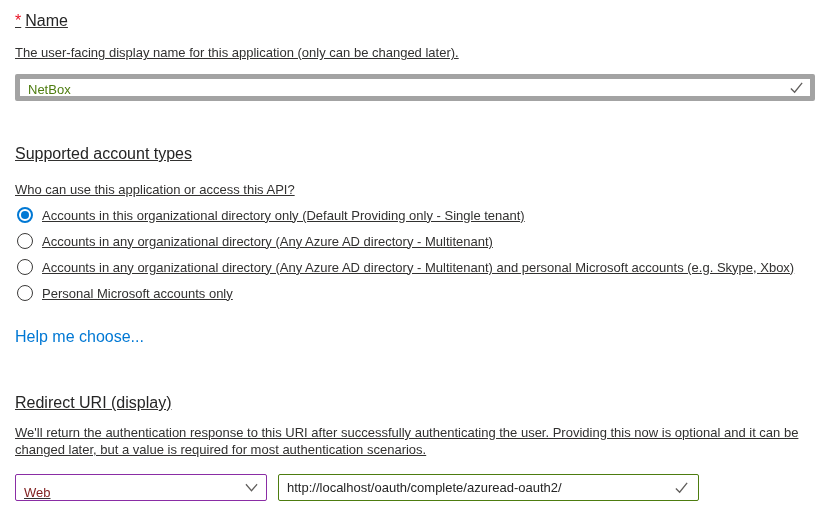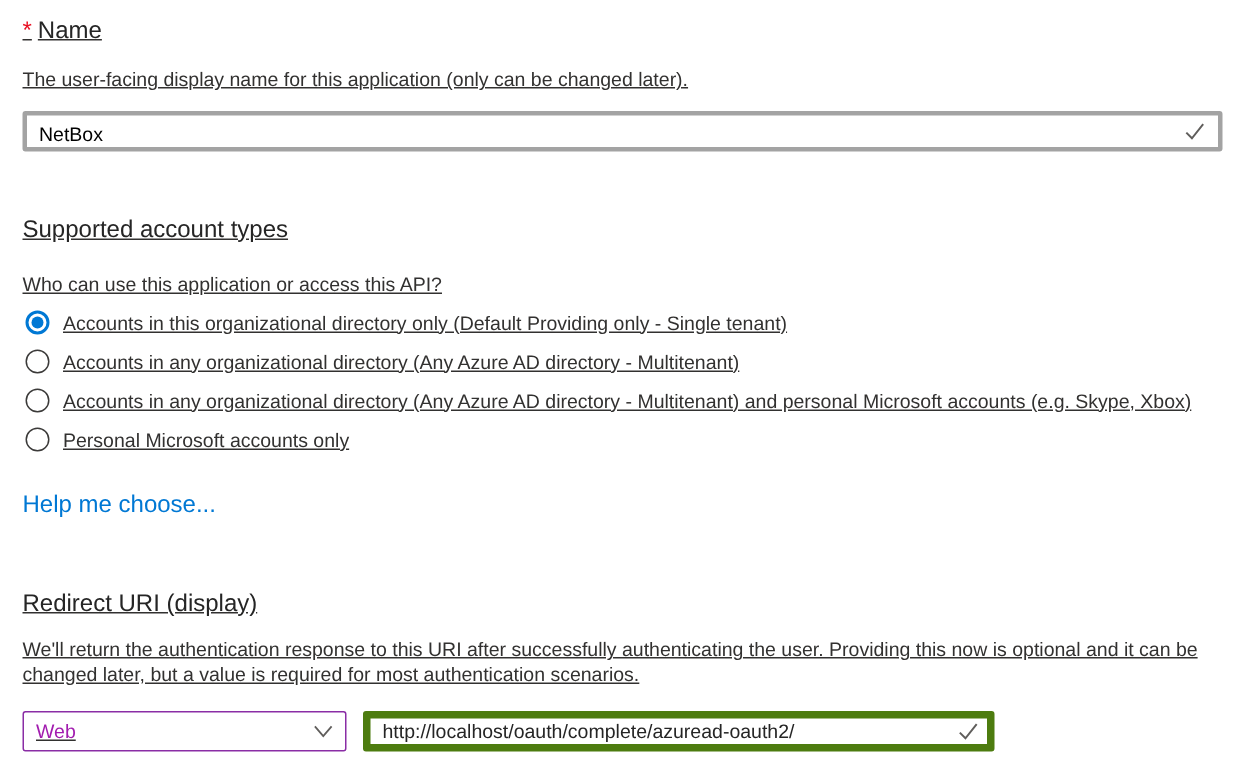--- a/index.html
+++ b/index.html
@@ -25,26 +25,26 @@
     color: #323130;
     line-height: 17px;
     margin-top: 12px;
     max-width: 802px;
   }
 
   
   .input-wrap { position: relative; margin-top: 13px; }
   .text-input {
     width: 800px; height: 27px;
-    border: 3px solid #a3a3a3;
+    border: 5px solid #a3a3a3;
     border-radius: 2px;
     padding: 4px 30px 0 8px;
     font-family: "Liberation Sans", sans-serif;
     font-size: 13px;
-    color: #000000;
+    color: #4d7c0f;
     outline: none;
     background: #fff;
   }
   .valid-check {
     position: absolute; right: 10px; top: 6px;
     width: 15px; height: 15px;
     pointer-events: none;
   }
 
   .section-gap-lg { margin-top: 42px; }
@@ -85,39 +85,39 @@
     text-decoration: none;
     cursor: pointer;
   }
 
   .redirect-title { margin-top: 46px; }
   .redirect-desc { margin-top: 10px; }
 
   .redirect-row { display: flex; margin-top: 16px; align-items: center; }
   .select-wrap { position: relative; }
   .platform-select {
-    width: 216px; height: 27px;
+    width: 252px; height: 27px;
     border: 1px solid #8a2da5;
     border-radius: 2px;
     background: #fff;
     font-size: 13px;
-    color: #a21caf;
-    display: flex; align-items: center;
+    color: #7f1d1d;
+    display: flex; align-items: flex-end;
     padding: 0 30px 0 8px;
     cursor: pointer;
   }
   .chevron-down {
     position: absolute; right: 9px; top: 8px;
     width: 13px; height: 11px;
     pointer-events: none;
   }
   .uri-wrap { position: relative; margin-left: 11px; }
   .uri-input {
     width: 421px; height: 27px;
-    border: 5px solid #4d7c0f;
+    border: 1px solid #4d7c0f;
     border-radius: 2px;
     padding: 0 30px 0 8px;
     font-family: "Liberation Sans", sans-serif;
     font-size: 13px;
     color: #252525;
     outline: none;
     background: #fff;
   }
 </style>
 </head>

